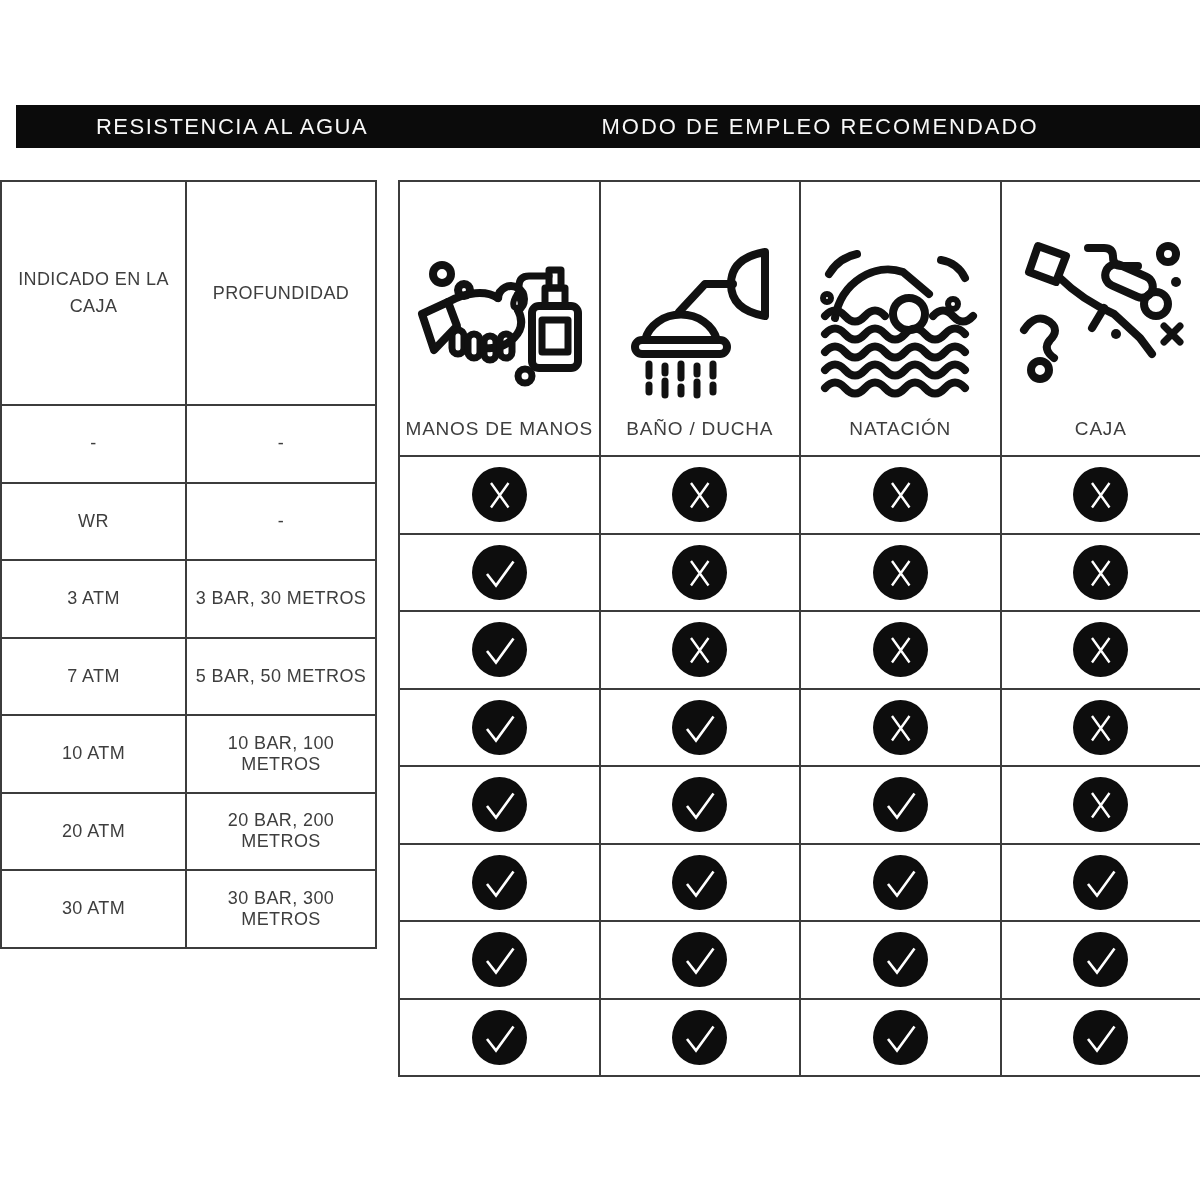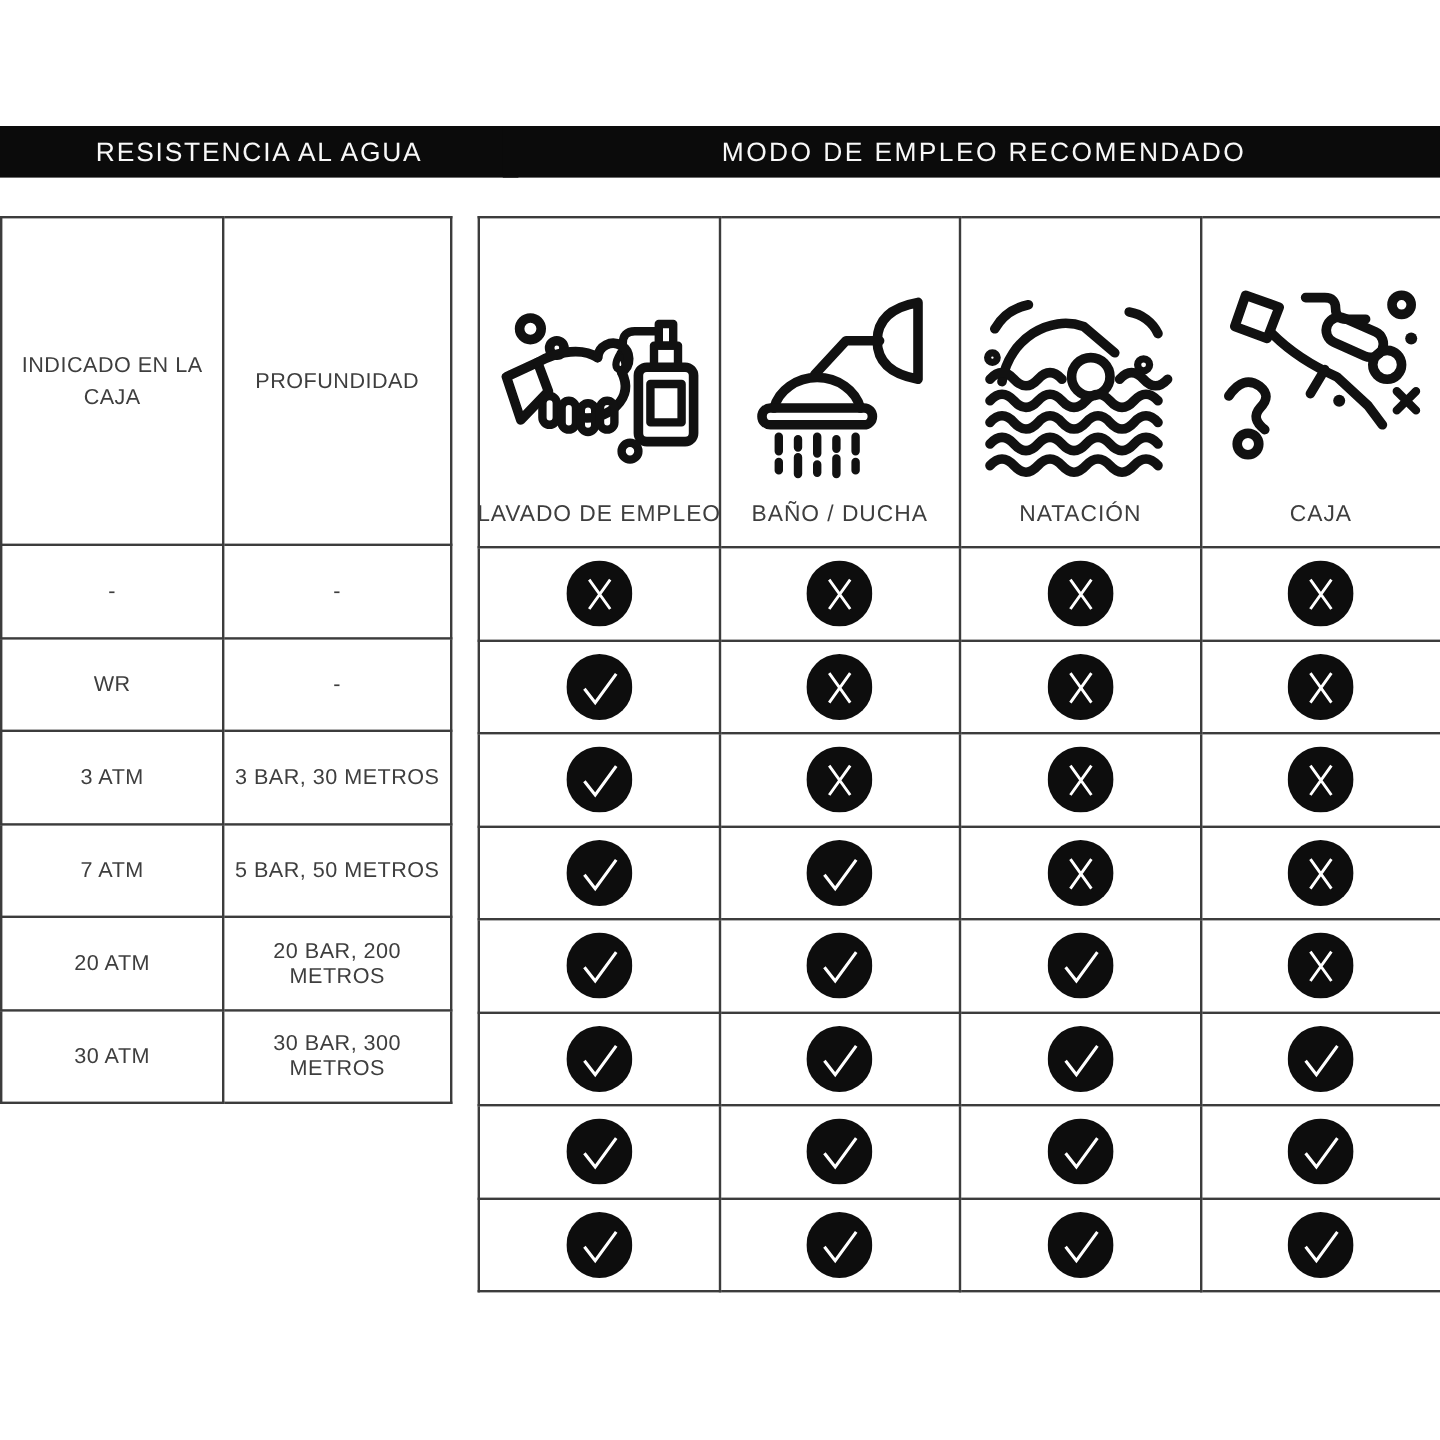--- a/index.html
+++ b/index.html
@@ -5,34 +5,34 @@
   html,body{margin:0;padding:0;}
   body{
     width:1200px;height:1200px;position:relative;background:#ffffff;
     font-family:"Liberation Sans", sans-serif;color:#3E3E3E;overflow:hidden;
   }
   .bar{
     position:absolute;top:105px;height:43px;background:#0B0B0B;color:#F8F8F8;
     display:flex;align-items:center;justify-content:center;
     font-size:22px;letter-spacing:1.5px;
   }
-  .bar-left{left:0;width:432px;justify-content:center;}
+  .bar-left{left:16px;width:432px;justify-content:center;}
   .bar-right{left:419px;width:802px;letter-spacing:2px;}
 
   table.gtable{
     position:absolute;top:180px;border-collapse:collapse;table-layout:fixed;
     background:#fff;
   }
   .left-table{left:0;width:375px;}
   .right-table{left:398px;width:802px;}
   .gtable td{
     border:2px solid #3C3C3C;text-align:center;vertical-align:middle;
     font-size:18px;letter-spacing:0.4px;padding:0;color:#3E3E3E;
   }
-  .head-row{height:273px;}
+  .head-row{height:224px;}
   .data-row{height:77.5px;}
   .col-head{font-size:19px;line-height:1.5;letter-spacing:0.6px;}
   .col-head .wrap{display:inline-block;width:160px;}
   .activity-inner{
     height:273px;box-sizing:border-box;display:flex;flex-direction:column;
     align-items:center;justify-content:flex-end;padding-bottom:15px;
   }
   .activity-label{font-size:19px;letter-spacing:0.8px;margin-top:18px;white-space:nowrap;}
   .icon-svg{display:block;}
   .mark-cell svg{display:inline-block;vertical-align:middle;}
@@ -71,20 +71,24 @@
         <td>WR</td>
         <td>-</td>
       </tr>
       <tr class="data-row">
         <td>3 ATM</td>
         <td>3 BAR, 30 METROS</td>
       </tr>
       <tr class="data-row">
         <td>7 ATM</td>
         <td>5 BAR, 50 METROS</td>
+      </tr>
+      <tr class="data-row">
+        <td>10 ATM</td>
+        <td>10 BAR, 100 METROS</td>
       </tr>
       <tr class="data-row">
         <td>20 ATM</td>
         <td>20 BAR, 200 METROS</td>
       </tr>
       <tr class="data-row">
         <td>30 ATM</td>
         <td>30 BAR, 300 METROS</td>
       </tr>
     </tbody>
@@ -116,21 +120,21 @@
               <path d="M8 84 L34 72 L43 96 L20 120 Z"></path>
               <path d="M34 72 C52 62 72 60 84 68"></path>
               <path d="M84 68 a13 13 0 1 1 20 12"></path>
               <path d="M104 80 q8 16 -4 28 q-12 12 -30 10"></path>
               <rect x="38" y="100" width="12" height="24" rx="6" stroke-width="7"></rect>
               <rect x="54" y="104" width="12" height="24" rx="6" stroke-width="7"></rect>
               <rect x="70" y="106" width="12" height="24" rx="6" stroke-width="7"></rect>
               <rect x="86" y="104" width="12" height="24" rx="6" stroke-width="7"></rect>
             </g>
           </svg>
-          <div class="activity-label">LAVADO DE EMPLEO</div>
+          <div class="activity-label">MANOS DE MANOS</div>
         </div>
       </td>
 
       <td>
         <div class="activity-inner">
           <svg class="icon-svg" width="170" height="170" viewBox="0 0 170 170">
             <g stroke="#111111" stroke-width="8" fill="none" stroke-linecap="round" stroke-linejoin="round">
               <path d="M150 22 q-34 6 -34 32 q0 26 34 32 z"></path>
               <path d="M118 54 h-28 L64 82"></path>
               <path d="M30 110 a37 33 0 0 1 72 0"></path>

